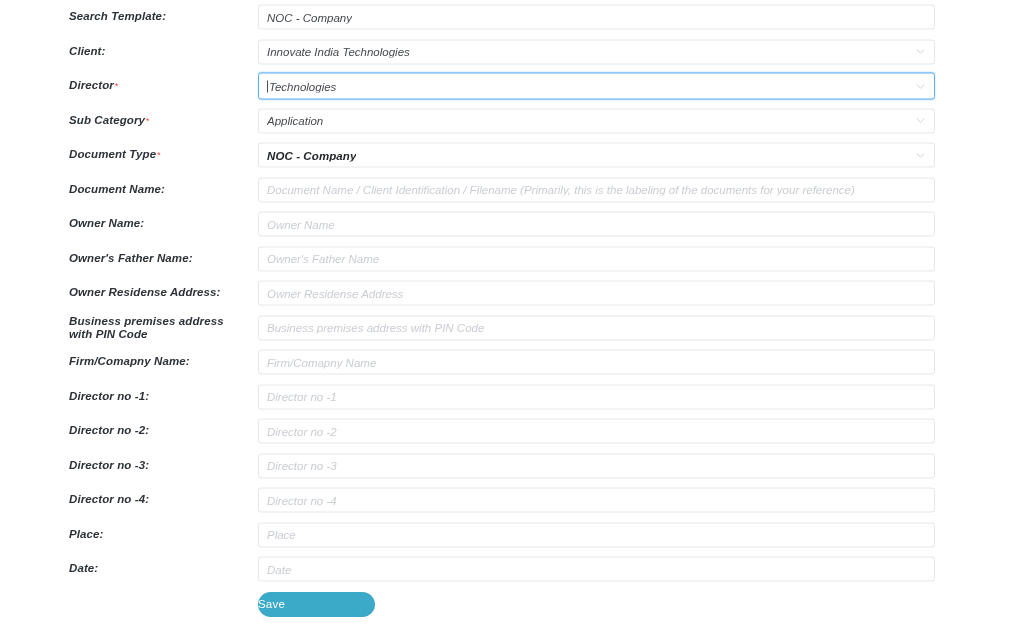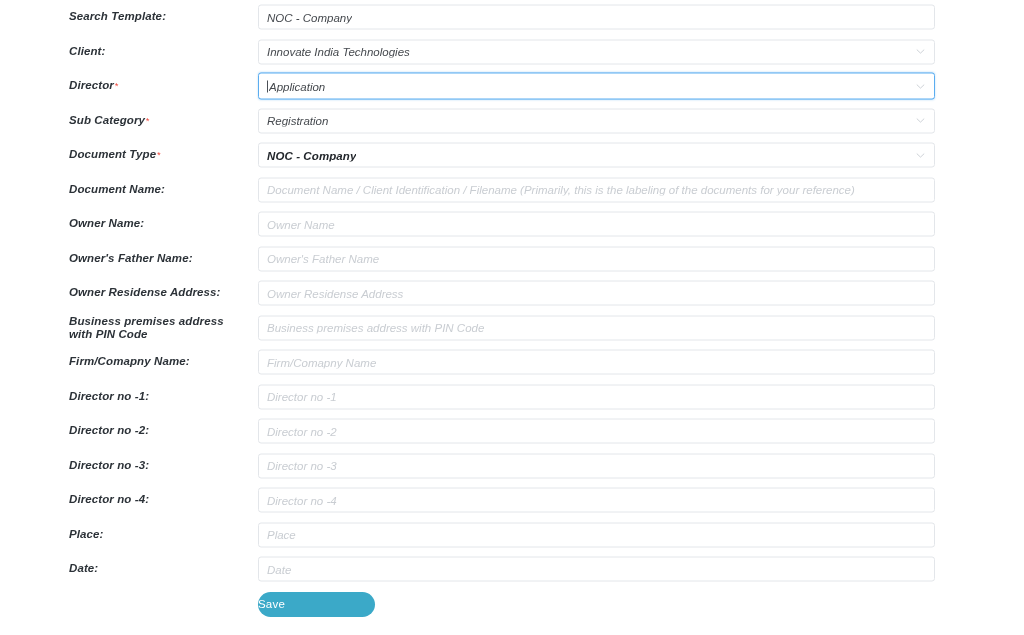--- a/index.html
+++ b/index.html
@@ -169,32 +169,32 @@
           <svg viewBox="0 0 10 10" width="9" height="9">
             <path d="M1.2 3.2 L5 6.8 L8.8 3.2" fill="none" stroke="#c4c9cf" stroke-width="1.1" stroke-linecap="round" stroke-linejoin="round"></path>
           </svg>
         </span>
       </div>
     </div>
     <div class="row">
       <div class="label"><span>Director</span><span class="req">*</span></div>
       <div class="control focused">
         <span class="caret"></span>
+        <span class="val">Technologies</span>
+        <span class="chev">
+          <svg viewBox="0 0 10 10" width="9" height="9">
+            <path d="M1.2 3.2 L5 6.8 L8.8 3.2" fill="none" stroke="#c4c9cf" stroke-width="1.1" stroke-linecap="round" stroke-linejoin="round"></path>
+          </svg>
+        </span>
+      </div>
+    </div>
+    <div class="row">
+      <div class="label"><span>Sub Category</span><span class="req">*</span></div>
+      <div class="control">
         <span class="val">Application</span>
-        <span class="chev">
-          <svg viewBox="0 0 10 10" width="9" height="9">
-            <path d="M1.2 3.2 L5 6.8 L8.8 3.2" fill="none" stroke="#c4c9cf" stroke-width="1.1" stroke-linecap="round" stroke-linejoin="round"></path>
-          </svg>
-        </span>
-      </div>
-    </div>
-    <div class="row">
-      <div class="label"><span>Sub Category</span><span class="req">*</span></div>
-      <div class="control">
-        <span class="val">Registration</span>
         <span class="chev">
           <svg viewBox="0 0 10 10" width="9" height="9">
             <path d="M1.2 3.2 L5 6.8 L8.8 3.2" fill="none" stroke="#c4c9cf" stroke-width="1.1" stroke-linecap="round" stroke-linejoin="round"></path>
           </svg>
         </span>
       </div>
     </div>
     <div class="row">
       <div class="label"><span>Document Type</span><span class="req">*</span></div>
       <div class="control">

